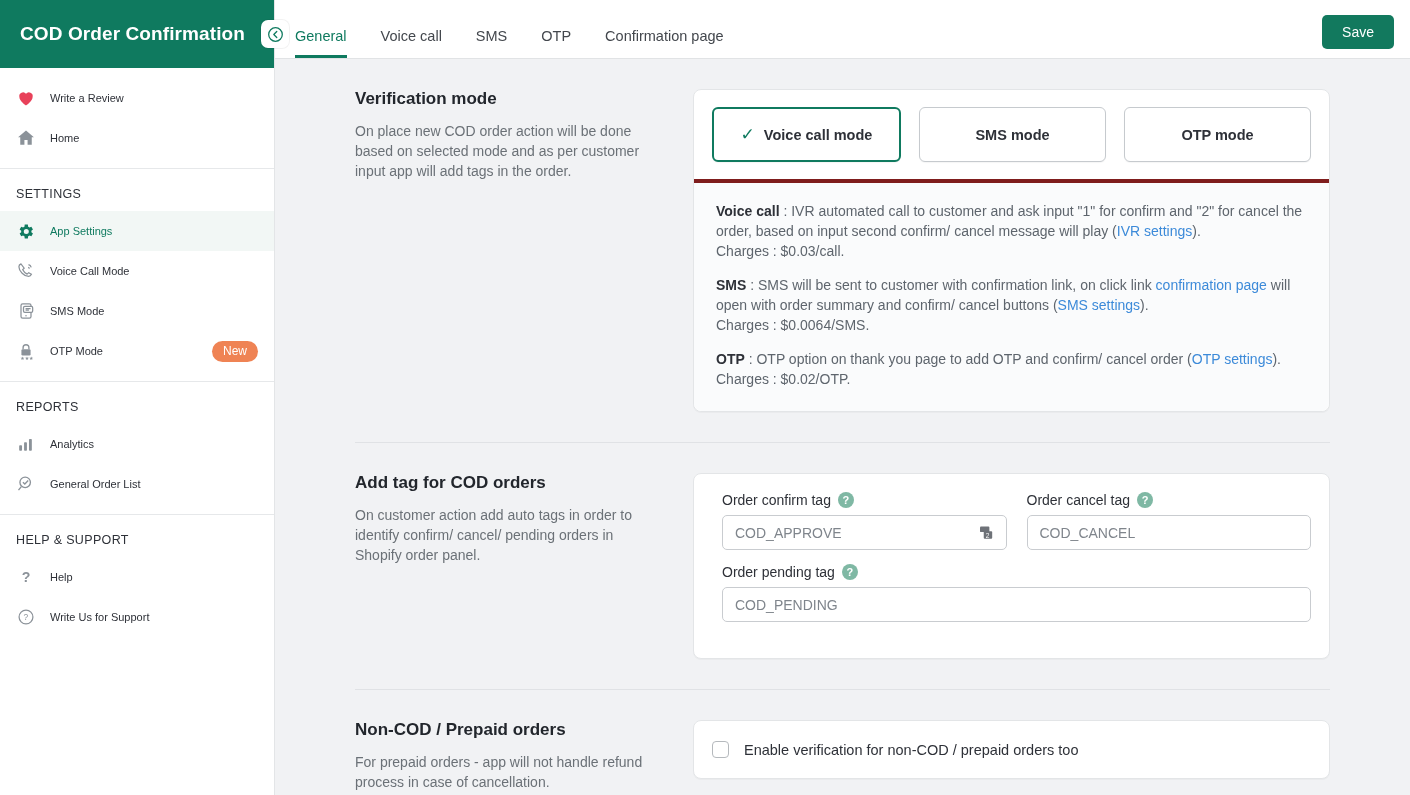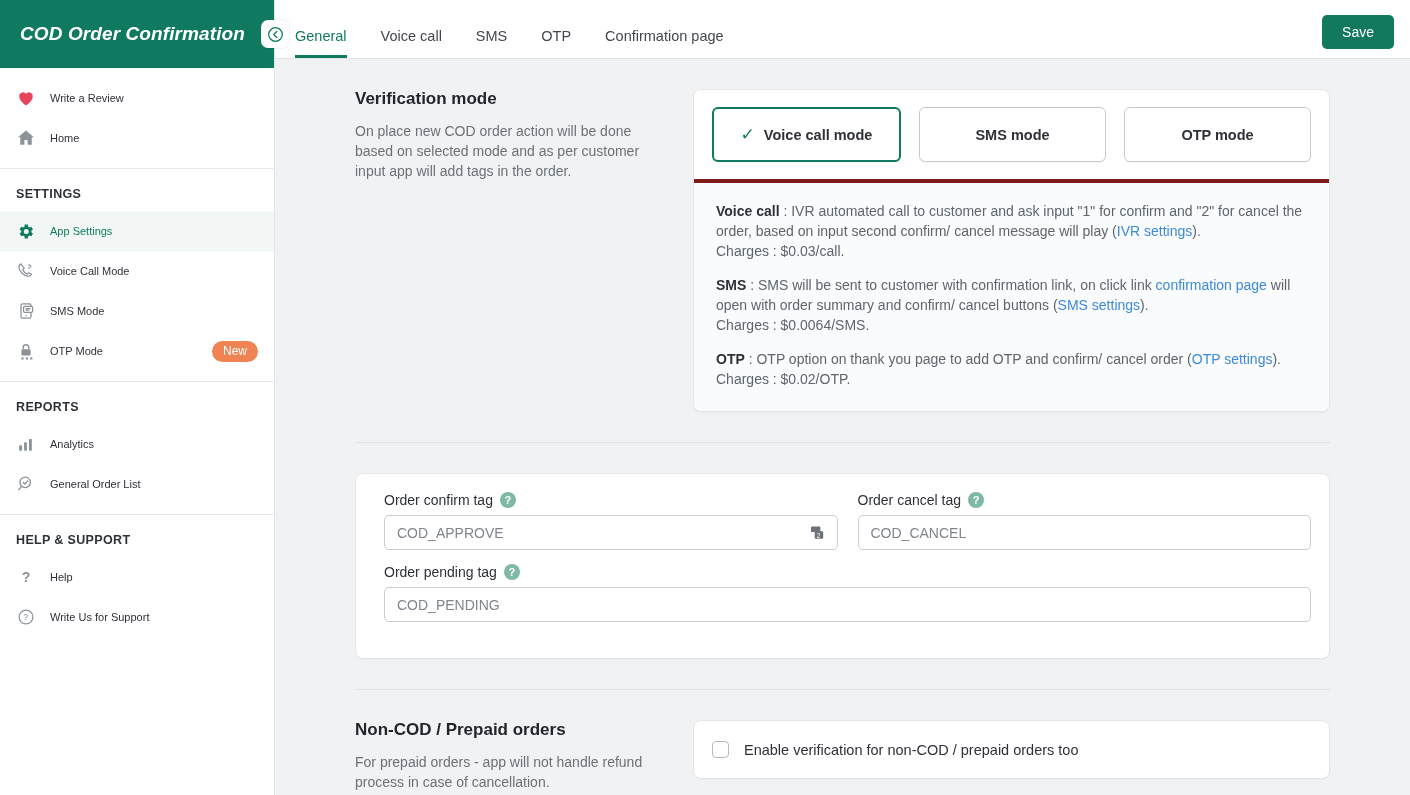--- a/index.html
+++ b/index.html
@@ -13,33 +13,32 @@
 
   
   .sidebar {
     width: 275px; height: 795px; background: #ffffff;
     border-right: 1px solid #e3e5e7; flex-shrink: 0;
     position: relative;
   }
   .sb-header {
     height: 68px; background: #0f7a5f; display: flex; align-items: center;
     padding: 0 20px;
-    font-style: italic;
   }
   .sb-title { color: #ffffff; font-size: 19px; font-weight: bold; letter-spacing: .1px; }
   .collapse-btn {
     position: absolute; left: 261px; top: 20px; width: 28px; height: 28px;
     background: #ffffff; border-radius: 7px; display: flex;
     align-items: center; justify-content: center; z-index: 5;
     box-shadow: 0 0 0 1px rgba(0,0,0,.05);
   }
   .sb-group { padding: 10px 0 10px 0; border-bottom: 1px solid #e6e8ea; }
   .sb-group.last { border-bottom: none; }
   .sb-label {
-    font-size: 12.5px; font-weight: bold; color: #2e3138;
+    font-size: 12.5px; font-weight: normal; color: #2e3138;
     letter-spacing: .35px; padding: 8px 20px 10px 16px;
   }
   .sb-item {
     display: flex; align-items: center; height: 40px; padding: 0 16px;
     cursor: pointer; position: relative;
   }
   .sb-item .ico {
     width: 26px; display: flex; align-items: center; justify-content: flex-start;
     flex-shrink: 0;
   }
@@ -304,20 +303,24 @@
                 <b>OTP</b><span> : OTP option on thank you page to add OTP and confirm/ cancel order (</span><span class="lnk">OTP settings</span><span>).</span><br><span>Charges : $0.02/OTP.</span>
               </div>
             </div>
           </div>
         </div>
       </div>
 
       <div class="divider"></div>
 
       <div class="section">
+        <div class="sec-left">
+          <div class="sec-title">Add tag for COD orders</div>
+          <div class="sec-desc">On customer action add auto tags in order to identify confirm/ cancel/ pending orders in Shopify order panel.</div>
+        </div>
         <div class="sec-right">
           <div class="card">
             <div class="tag-grid">
               <div class="tag-row">
                 <div class="tag-field">
                   <div class="tag-label">
                     <span>Order confirm tag</span>
                     <span class="help-dot">?</span>
                   </div>
                   <div class="inp-wrap">

